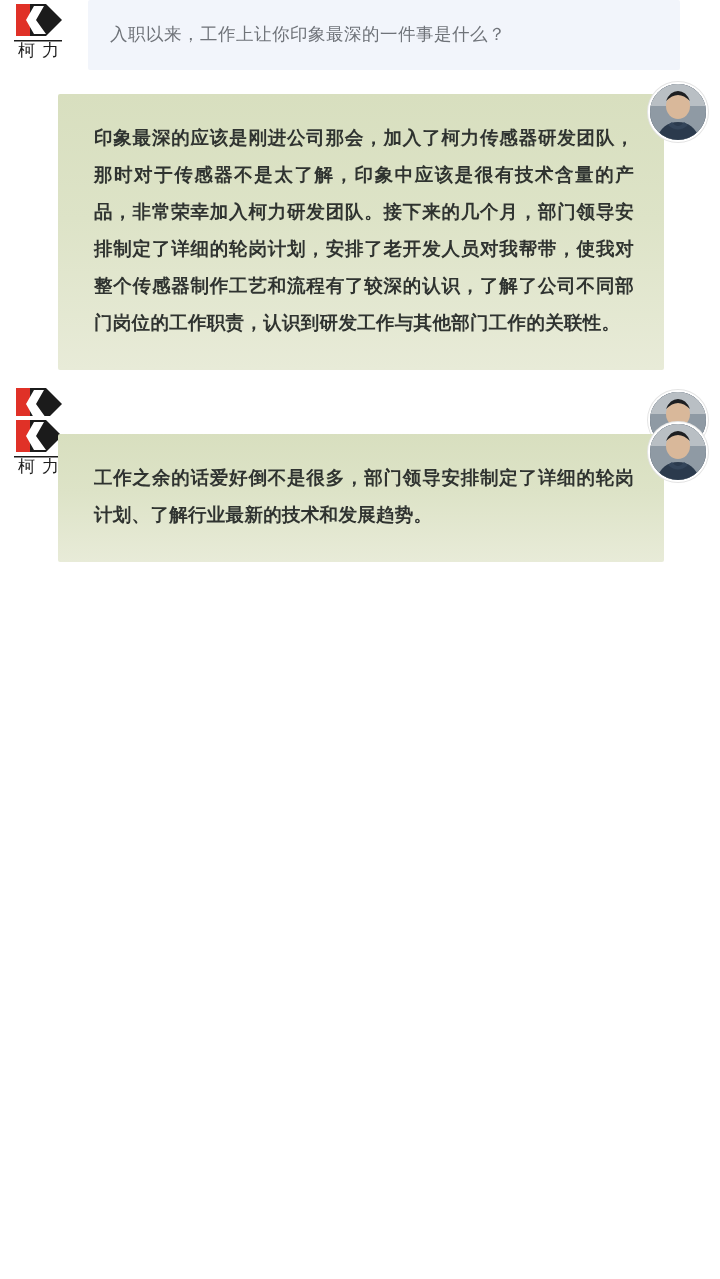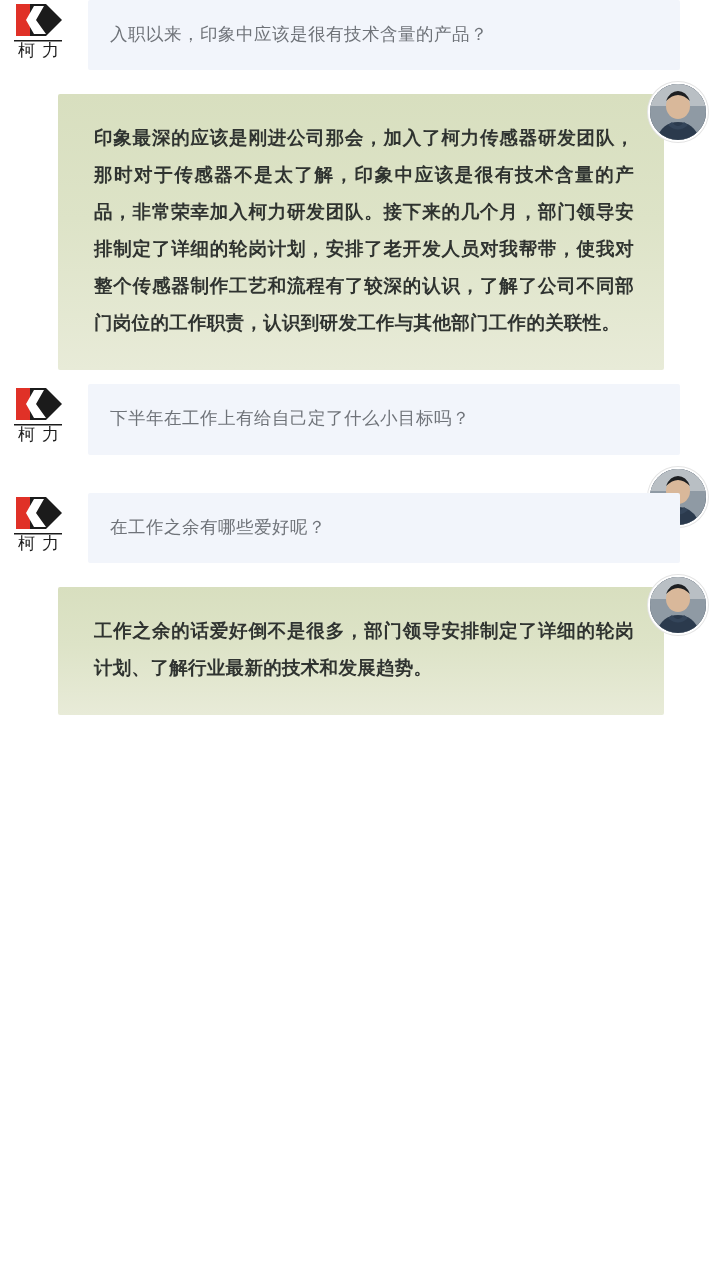--- a/index.html
+++ b/index.html
@@ -115,21 +115,21 @@
           <rect x="0" y="0" width="66" height="66" fill="#ffffff"></rect>
           <path d="M10 4 L26 4 L40 20 L26 36 L10 36 Z" fill="#e03127"></path>
           <path d="M24 4 L40 4 L56 20 L40 36 L24 36 Z" fill="#1b1b1b"></path>
           <path d="M28 6 L38 6 L30 20 L40 34 L28 34 L20 20 Z" fill="#ffffff"></path>
           <text x="12" y="56" font-family="'Liberation Serif', serif" font-size="17" fill="#1b1b1b">柯</text>
           <text x="36" y="56" font-family="'Liberation Serif', serif" font-size="17" fill="#1b1b1b">力</text>
           <rect x="8" y="40" width="48" height="1.5" fill="#1b1b1b"></rect>
         </svg>
       </div>
       <div class="q-bubble">
-        <div class="q-text">入职以来，印象中应该是很有技术含量的产品？</div>
+        <div class="q-text">入职以来，工作上让你印象最深的一件事是什么？</div>
       </div>
     </div>
     <div class="spacer-sm"></div>
     <div class="answer-row">
       <div class="a-bubble">
         <div class="a-text">印象最深的应该是刚进公司那会，加入了柯力传感器研发团队，那时对于传感器不是太了解，印象中应该是很有技术含量的产品，非常荣幸加入柯力研发团队。接下来的几个月，部门领导安排制定了详细的轮岗计划，安排了老开发人员对我帮带，使我对整个传感器制作工艺和流程有了较深的认识，了解了公司不同部门岗位的工作职责，认识到研发工作与其他部门工作的关联性。</div>
       </div>
       <div class="avatar">
         <svg width="56" height="56" viewBox="0 0 56 56" xmlns="http://www.w3.org/2000/svg">
           <rect x="0" y="0" width="56" height="56" fill="#8f9aa4"></rect>
@@ -149,23 +149,20 @@
         <svg width="66" height="66" viewBox="0 0 66 66" xmlns="http://www.w3.org/2000/svg">
           <rect x="0" y="0" width="66" height="66" fill="#ffffff"></rect>
           <path d="M10 4 L26 4 L40 20 L26 36 L10 36 Z" fill="#e03127"></path>
           <path d="M24 4 L40 4 L56 20 L40 36 L24 36 Z" fill="#1b1b1b"></path>
           <path d="M28 6 L38 6 L30 20 L40 34 L28 34 L20 20 Z" fill="#ffffff"></path>
           <text x="12" y="56" font-family="'Liberation Serif', serif" font-size="17" fill="#1b1b1b">柯</text>
           <text x="36" y="56" font-family="'Liberation Serif', serif" font-size="17" fill="#1b1b1b">力</text>
           <rect x="8" y="40" width="48" height="1.5" fill="#1b1b1b"></rect>
         </svg>
       </div>
-      <div class="q-bubble">
-        <div class="q-text">下半年在工作上有给自己定了什么小目标吗？</div>
-      </div>
     </div>
     <div class="spacer-sm"></div>
     <div class="answer-row">
       <div class="avatar">
         <svg width="56" height="56" viewBox="0 0 56 56" xmlns="http://www.w3.org/2000/svg">
           <rect x="0" y="0" width="56" height="56" fill="#8f9aa4"></rect>
           <rect x="0" y="0" width="56" height="22" fill="#b9bfc4"></rect>
           <ellipse cx="28" cy="22" rx="12" ry="13" fill="#d9b89a"></ellipse>
           <path d="M16 17 q12 -12 24 0 q-4 -10 -12 -10 q-8 0 -12 10 Z" fill="#1d1f22"></path>
           <path d="M6 56 q6 -18 22 -18 q16 0 22 18 Z" fill="#2b3a4d"></path>
@@ -181,23 +178,20 @@
         <svg width="66" height="66" viewBox="0 0 66 66" xmlns="http://www.w3.org/2000/svg">
           <rect x="0" y="0" width="66" height="66" fill="#ffffff"></rect>
           <path d="M10 4 L26 4 L40 20 L26 36 L10 36 Z" fill="#e03127"></path>
           <path d="M24 4 L40 4 L56 20 L40 36 L24 36 Z" fill="#1b1b1b"></path>
           <path d="M28 6 L38 6 L30 20 L40 34 L28 34 L20 20 Z" fill="#ffffff"></path>
           <text x="12" y="56" font-family="'Liberation Serif', serif" font-size="17" fill="#1b1b1b">柯</text>
           <text x="36" y="56" font-family="'Liberation Serif', serif" font-size="17" fill="#1b1b1b">力</text>
           <rect x="8" y="40" width="48" height="1.5" fill="#1b1b1b"></rect>
         </svg>
       </div>
-      <div class="q-bubble">
-        <div class="q-text">在工作之余有哪些爱好呢？</div>
-      </div>
     </div>
     <div class="spacer-sm"></div>
     <div class="answer-row">
       <div class="a-bubble">
         <div class="a-text">工作之余的话爱好倒不是很多，部门领导安排制定了详细的轮岗计划、了解行业最新的技术和发展趋势。</div>
       </div>
       <div class="avatar">
         <svg width="56" height="56" viewBox="0 0 56 56" xmlns="http://www.w3.org/2000/svg">
           <rect x="0" y="0" width="56" height="56" fill="#8f9aa4"></rect>
           <rect x="0" y="0" width="56" height="22" fill="#b9bfc4"></rect>

